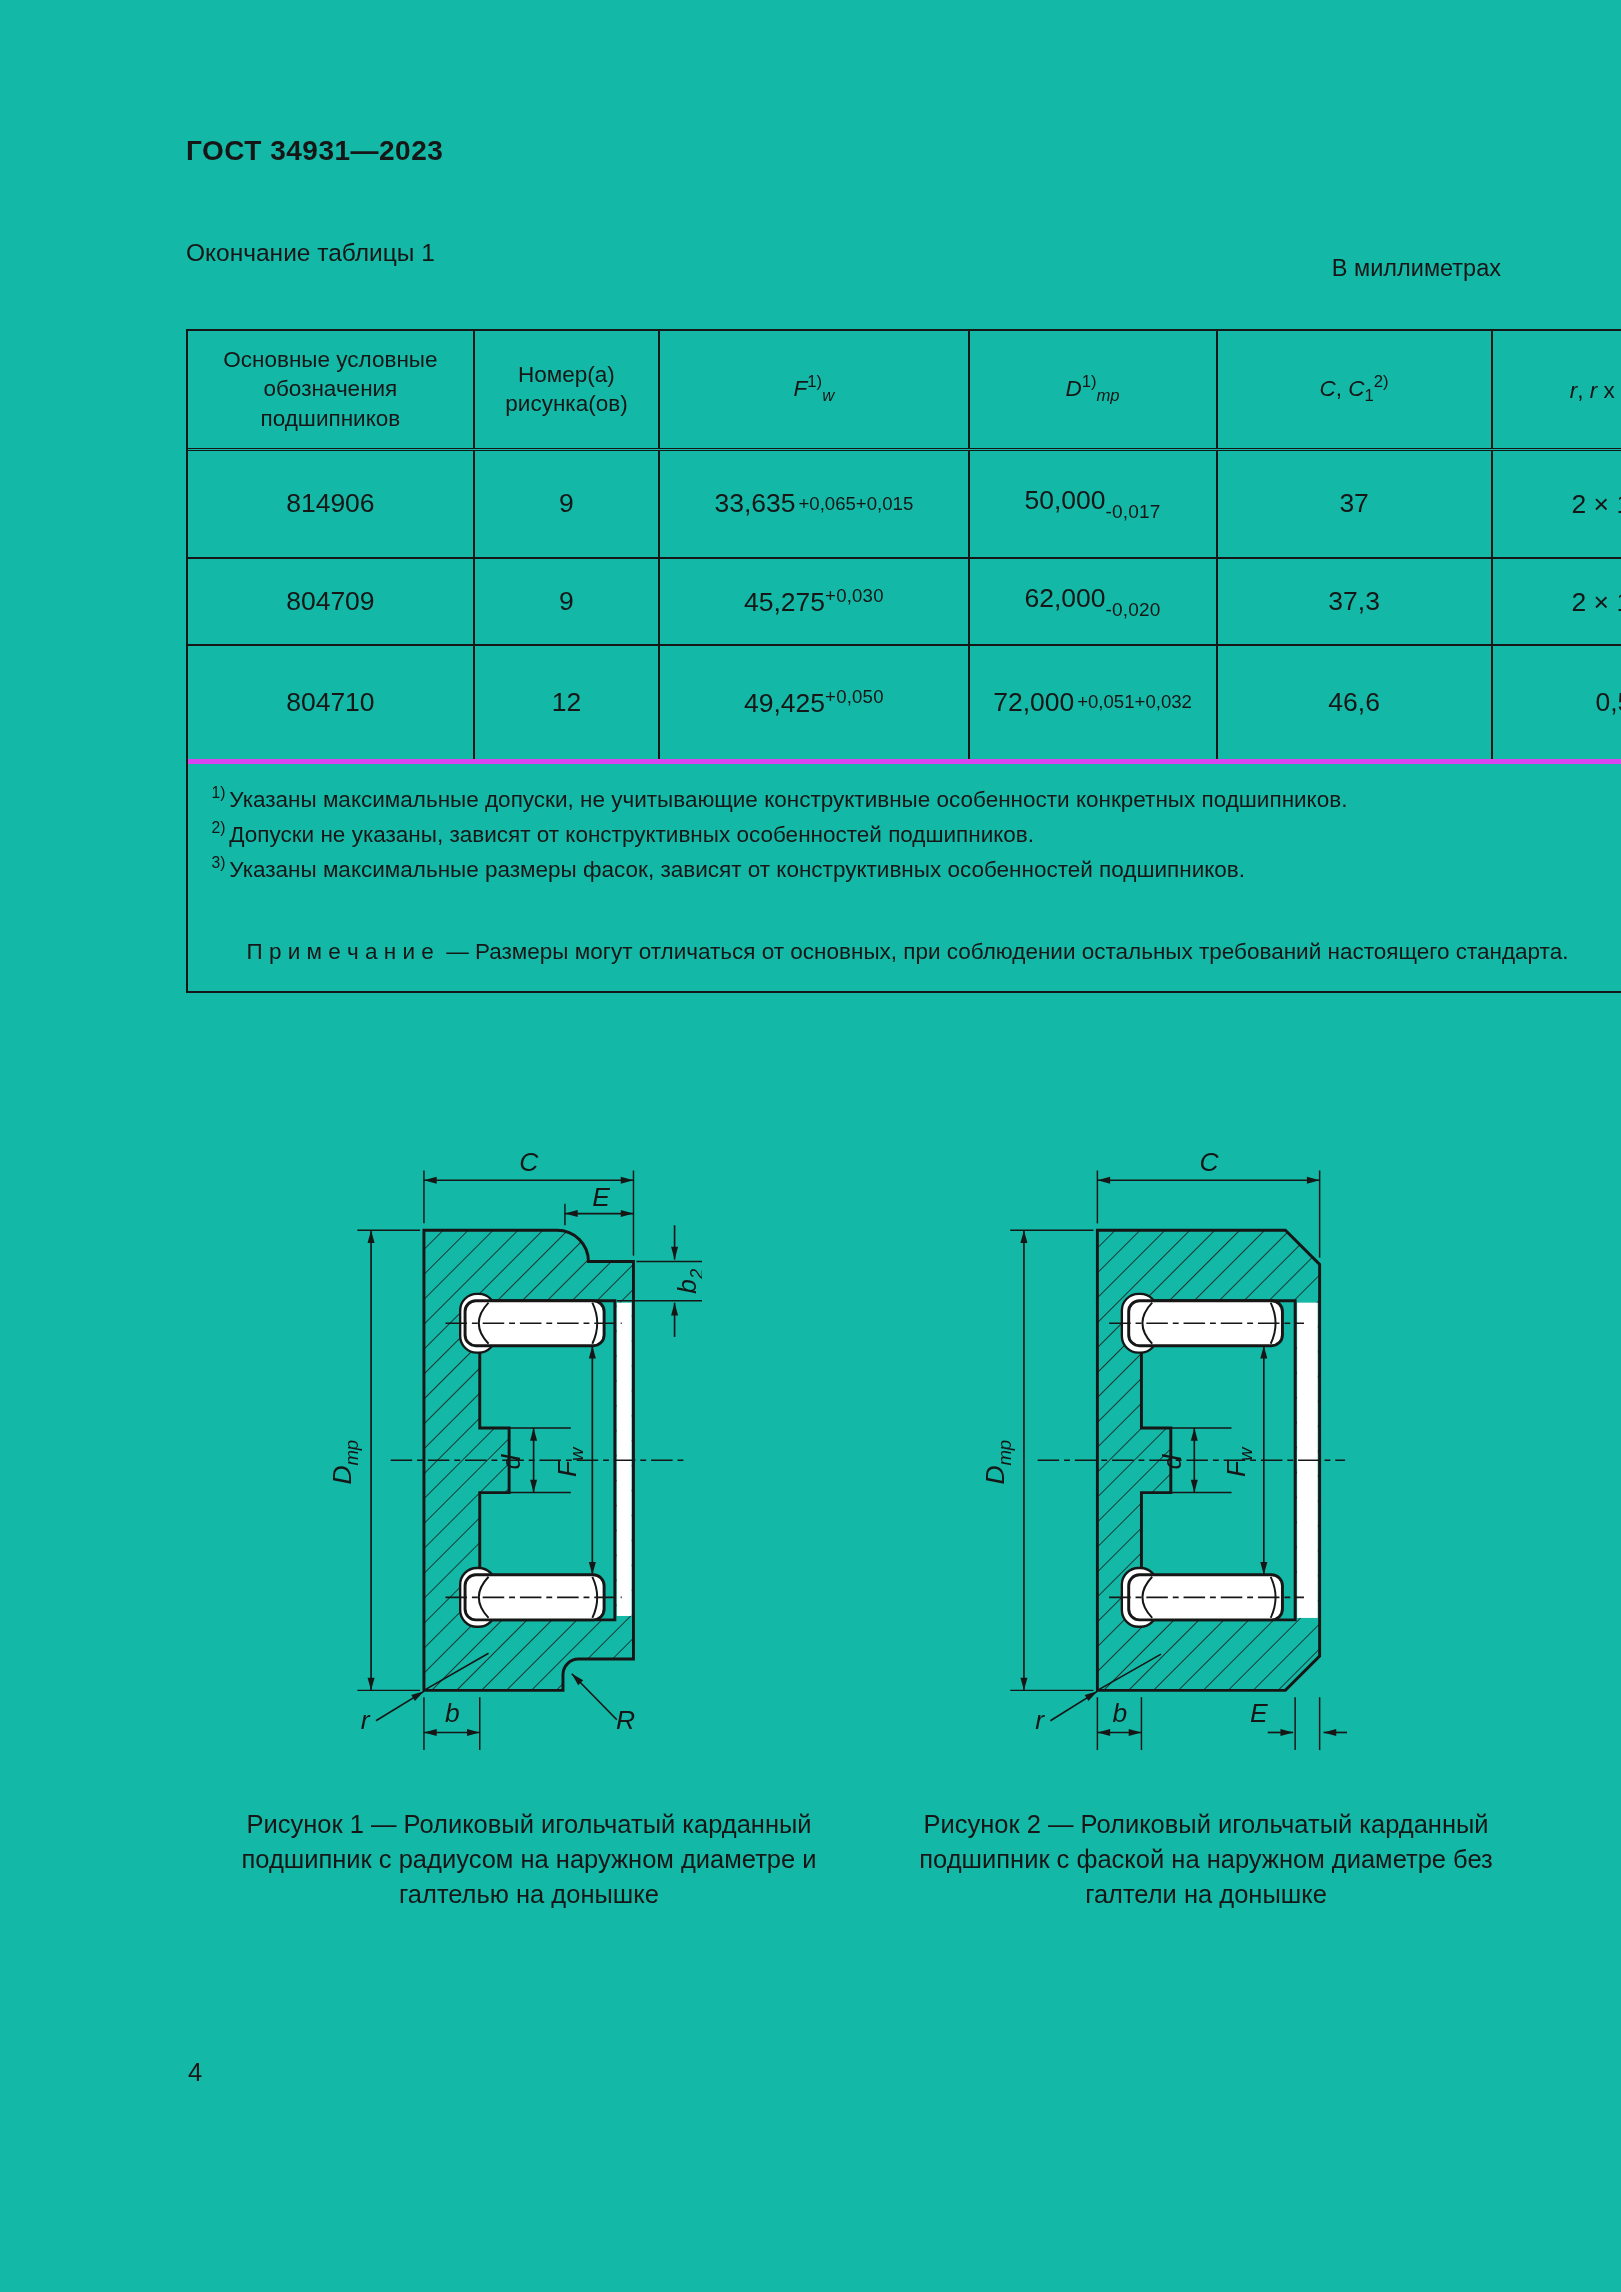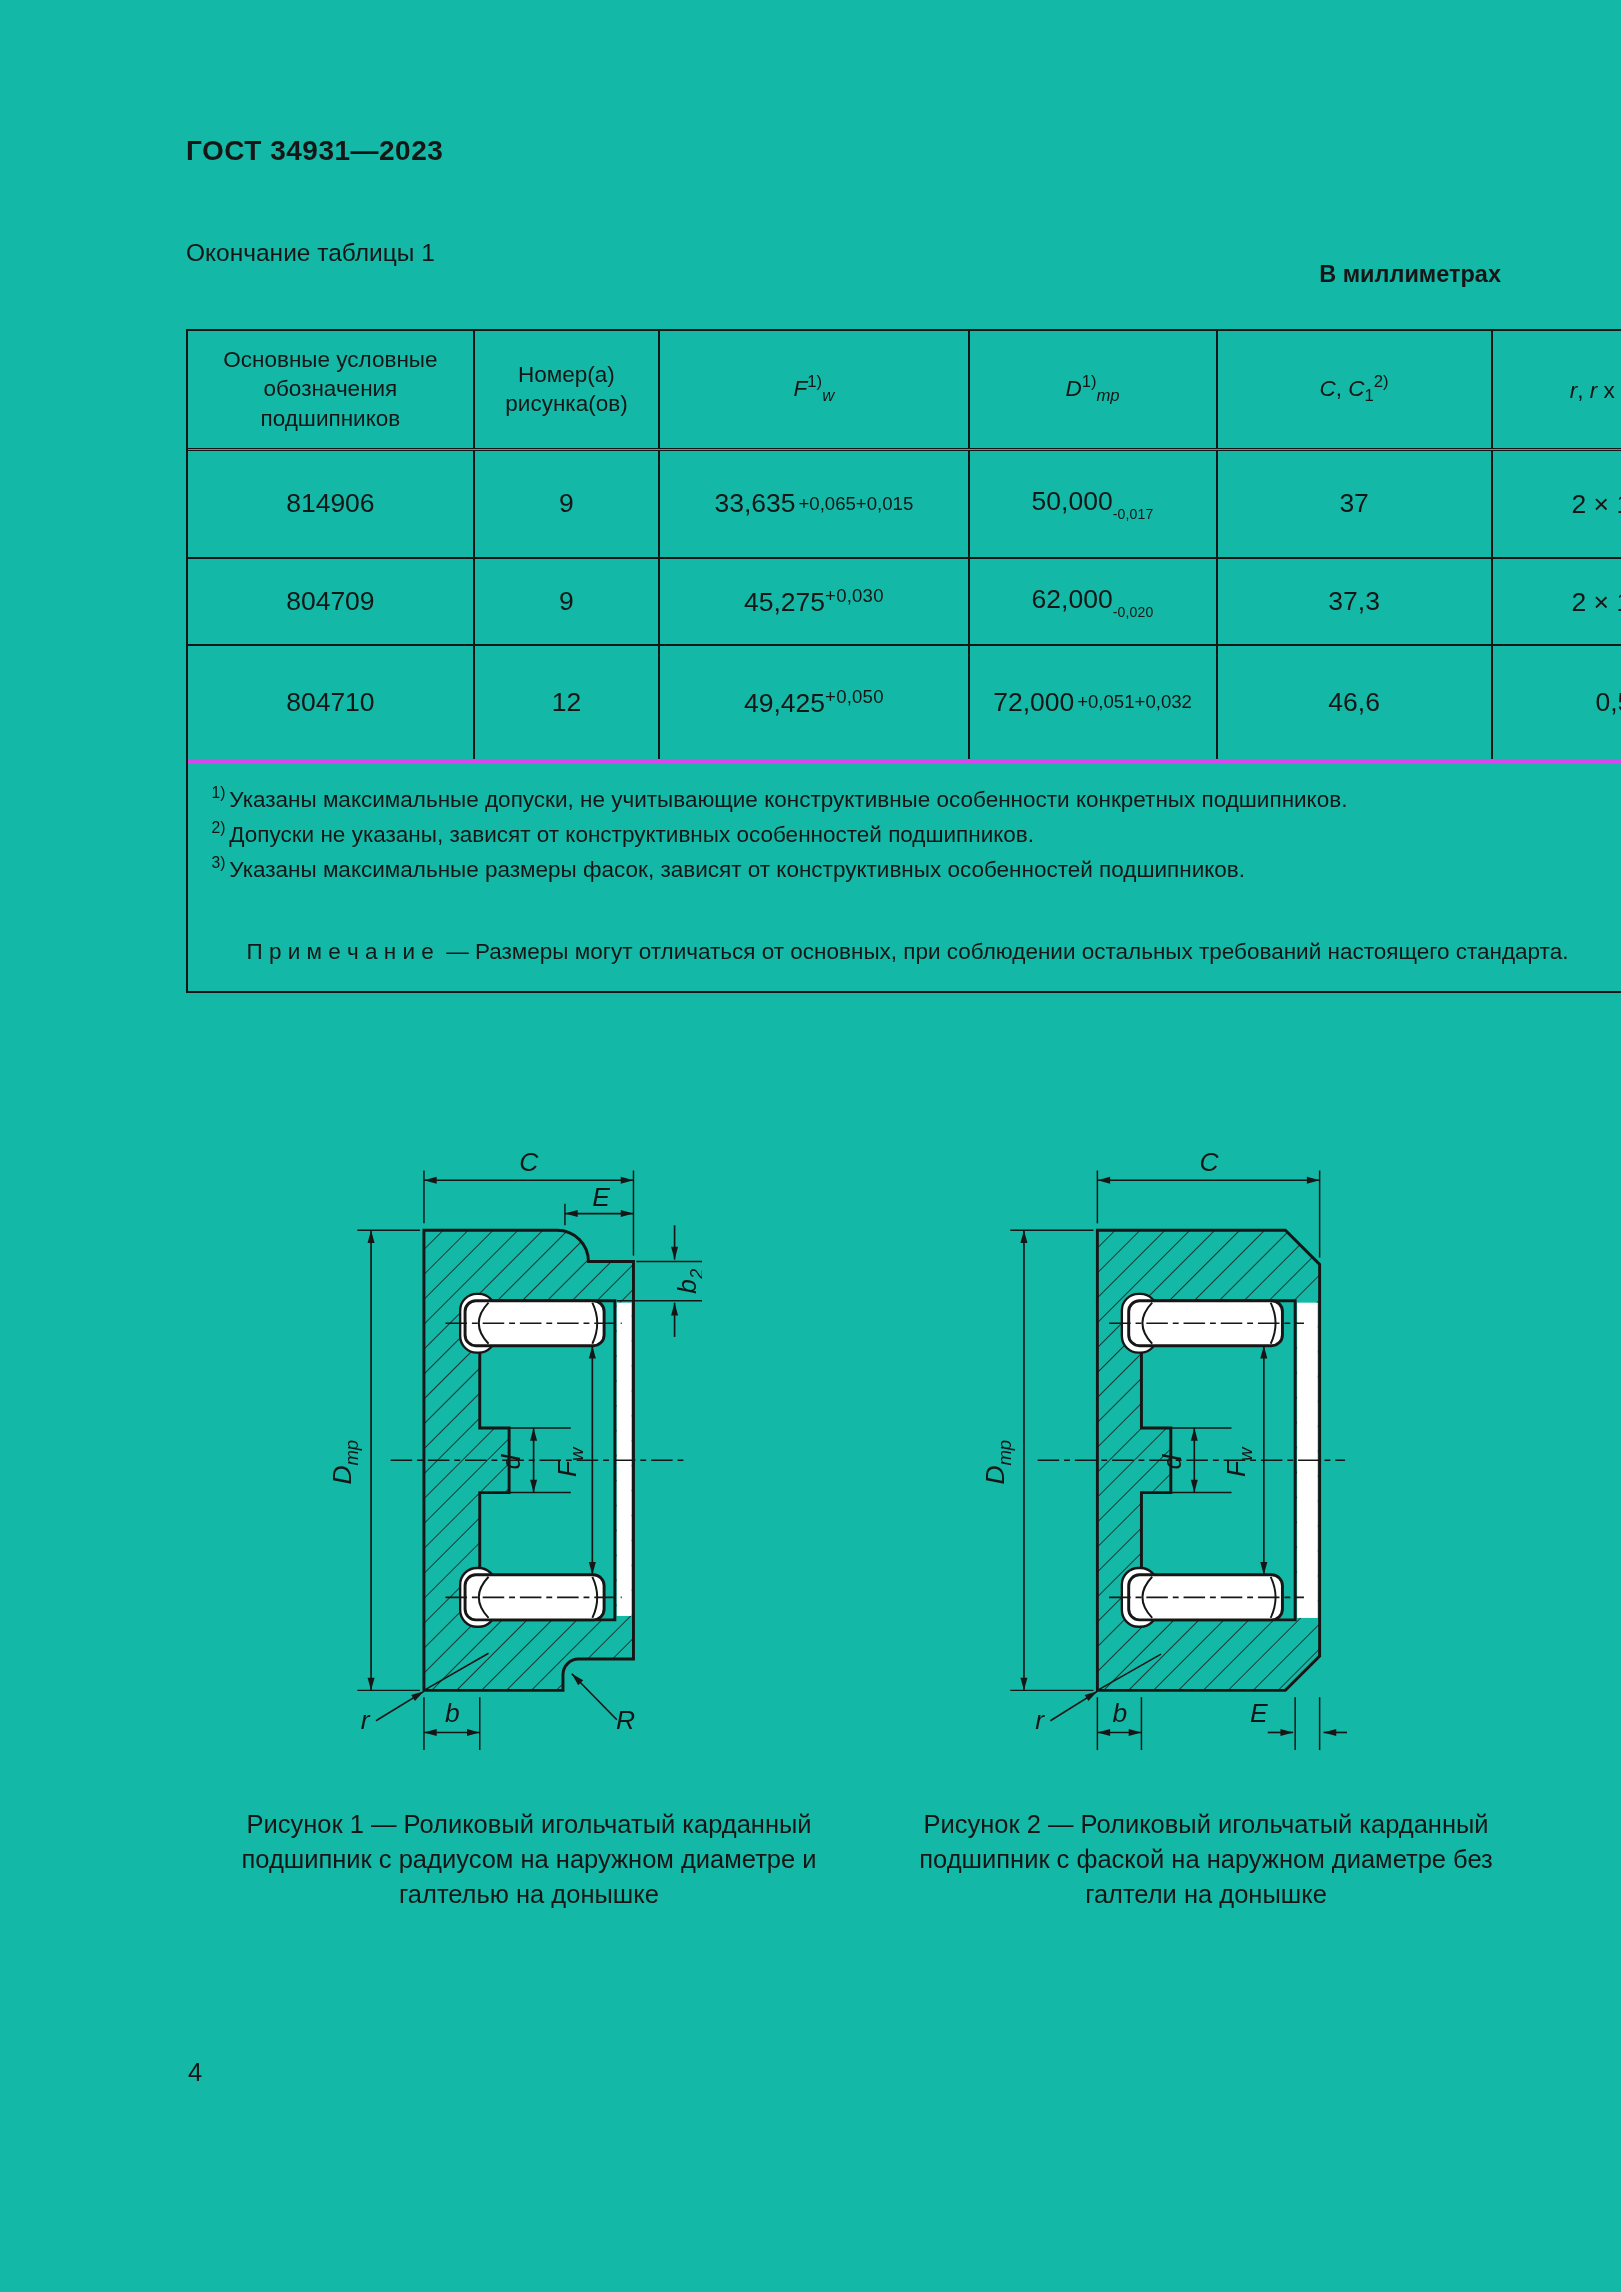--- a/index.html
+++ b/index.html
@@ -1,34 +1,34 @@
 <!DOCTYPE html>
 <html><head>
 <meta charset="utf-8">
 <style>
   html,body{margin:0;padding:0;background:#e8e8e8;}
   .page{position:relative;width:1621px;height:2293px;background:#14b8a6;
         font-family:"Liberation Sans",sans-serif;color:#161616;overflow:hidden;}
   .doc-header{position:absolute;left:186px;top:135px;font-size:28px;font-weight:bold;letter-spacing:0.5px;}
   .table-cont{position:absolute;left:186px;top:239px;font-size:24.5px;}
-  .units{position:absolute;right:120px;top:261px;font-size:23.5px;font-weight:bold;}
+  .units{position:absolute;right:120px;top:255px;font-size:23.5px;}
   .tbl-wrap{position:absolute;left:186px;top:292px;width:1551px;border:2.9px solid #161616;box-sizing:border-box;margin-top:37px;}
   table.main{border-collapse:collapse;width:100%;table-layout:fixed;}
   th,td{border-left:2px solid #161616;text-align:center;vertical-align:middle;padding:2px 3.9px;box-sizing:border-box;}
   th:first-child,td:first-child{border-left:none;}
   thead th{height:118px;font-size:22.5px;font-weight:normal;line-height:1.32;white-space:pre-line;border-bottom:3.9px double #161616;}
   tbody td{font-size:26.5px;}
   tbody tr.h1 td{height:109px;}
   tbody tr.h2 td{height:87px;}
   tbody tr.h3 td{height:114px;}
   tbody tr + tr td{border-top:2.9px solid #161616;}
   sup.hs{font-size:16.7px;}
   sub.hb{font-size:16.7px;}
   sup.tol{font-size:18.6px;vertical-align:8.8px;letter-spacing:0.2px;}
-  sub.tol{font-size:14px;vertical-align:-8.8px;letter-spacing:0.2px;}
+  sub.tol{font-size:19px;vertical-align:-8.8px;letter-spacing:0.2px;}
   sup.deg{font-size:18.6px;vertical-align:7.8px;}
   .tolstack{display:inline-flex;font-size:18.6px;line-height:1.25;text-align:left;
             vertical-align:middle;margin-left:2.9px;position:relative;top:-2px;}
   .fnbox{border-top:5px solid #d946ef;padding:15.7px 19.6px 19.6px 23.5px;font-size:22.5px;line-height:1.4;}
   .fnbox p.fn{margin:2px 0;}
   .fnbox p.fn sup{font-size:15.7px;margin-right:3.9px;}
   .fnbox p.note{margin:51px 0 3.9px 0;text-align:justify;text-indent:35px;}
   .figure-svg{position:absolute;}
   .caption{position:absolute;width:588px;text-align:center;font-size:25.5px;line-height:1.38;white-space:pre-line;}
   .pagenum{position:absolute;left:188px;top:2058px;font-size:25.5px;}

